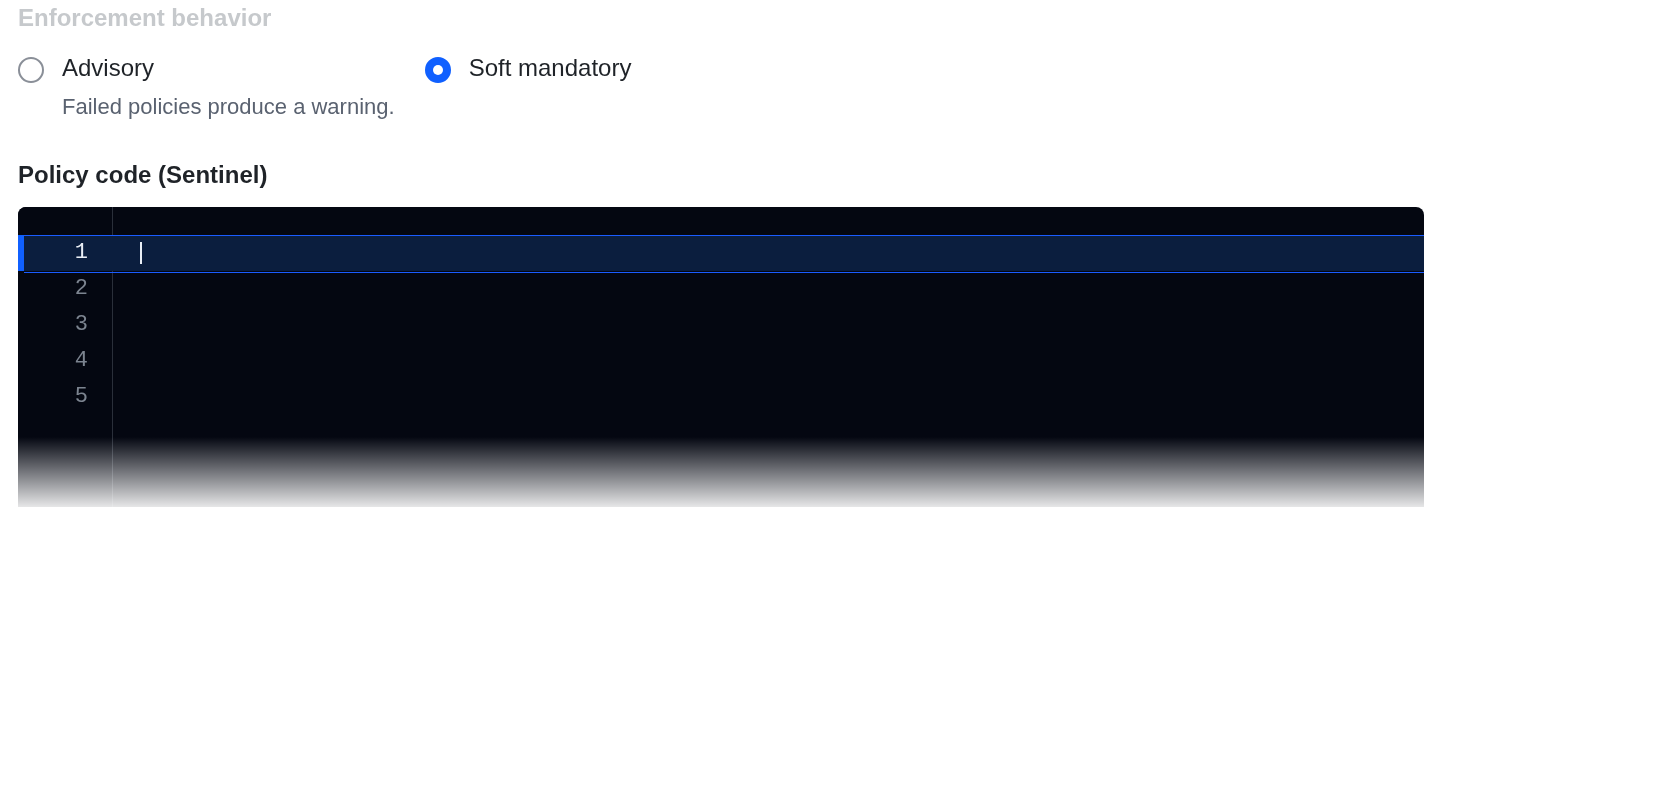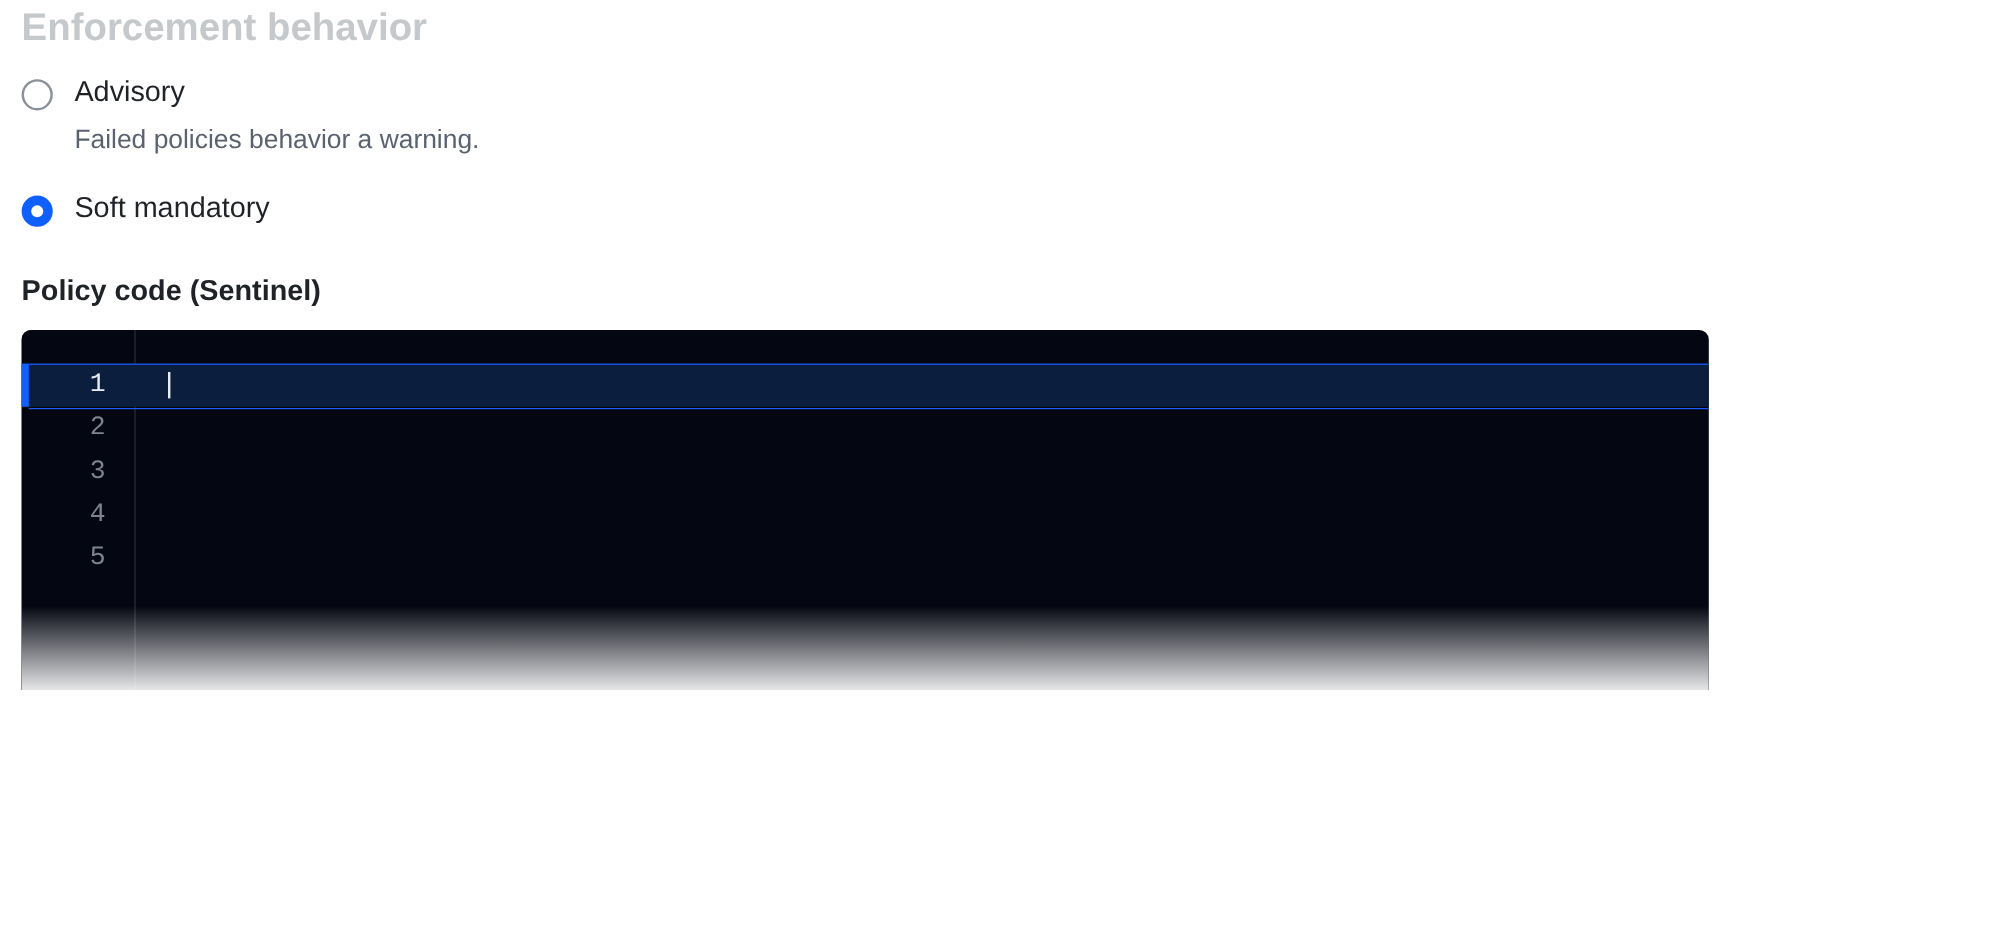--- a/index.html
+++ b/index.html
@@ -10,28 +10,28 @@
     height: 786px;
     font-family: -apple-system, BlinkMacSystemFont, "Segoe UI", Helvetica, Arial, sans-serif;
     background: #ffffff;
     color: #1f2328;
     overflow: hidden;
   }
   .page {
     padding: 0 18px;
   }
   .section-heading {
-    font-size: 32px;
+    font-size: 24px;
     font-weight: 700;
     color: #c6c9cc;
     margin: 4px 0 22px 0;
   }
   .radio-group {
     display: flex;
-    flex-direction: column;
+    flex-direction: row;
     gap: 30px;
     margin-bottom: 40px;
   }
   .radio-item {
     display: flex;
     align-items: flex-start;
     gap: 18px;
     cursor: pointer;
   }
   .radio-circle {
@@ -184,21 +184,21 @@
 <div class="page">
 
   <h2 class="section-heading">Enforcement behavior</h2>
 
   <div class="radio-group">
 
     <div class="radio-item">
       <span class="radio-circle"></span>
       <div class="radio-text">
         <span class="radio-label">Advisory</span>
-        <span class="radio-desc">Failed policies behavior a warning.</span>
+        <span class="radio-desc">Failed policies produce a warning.</span>
       </div>
     </div>
 
 
     <div class="radio-item">
       <span class="radio-circle selected"></span>
       <div class="radio-text">
         <span class="radio-label">Soft mandatory</span>
       </div>
     </div>

